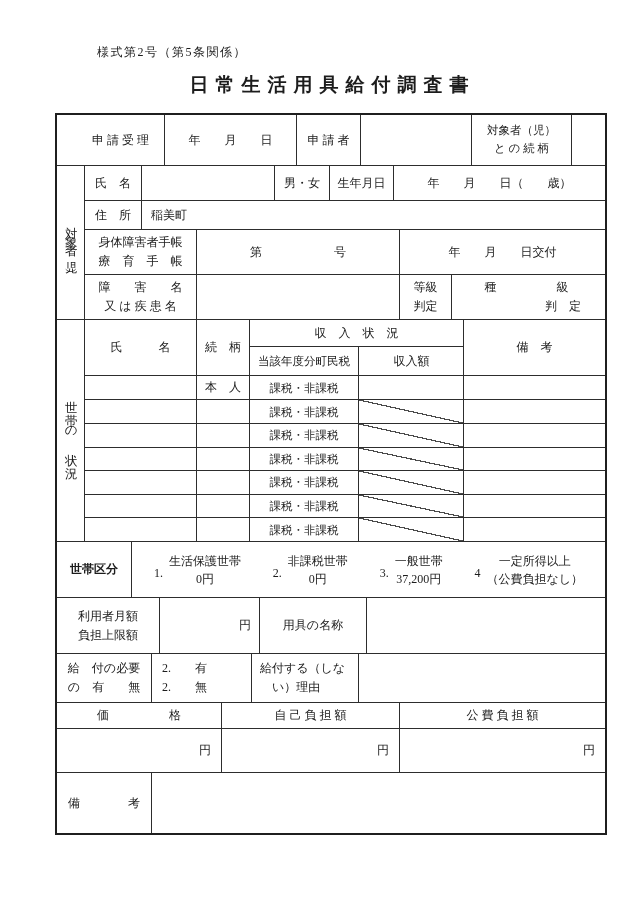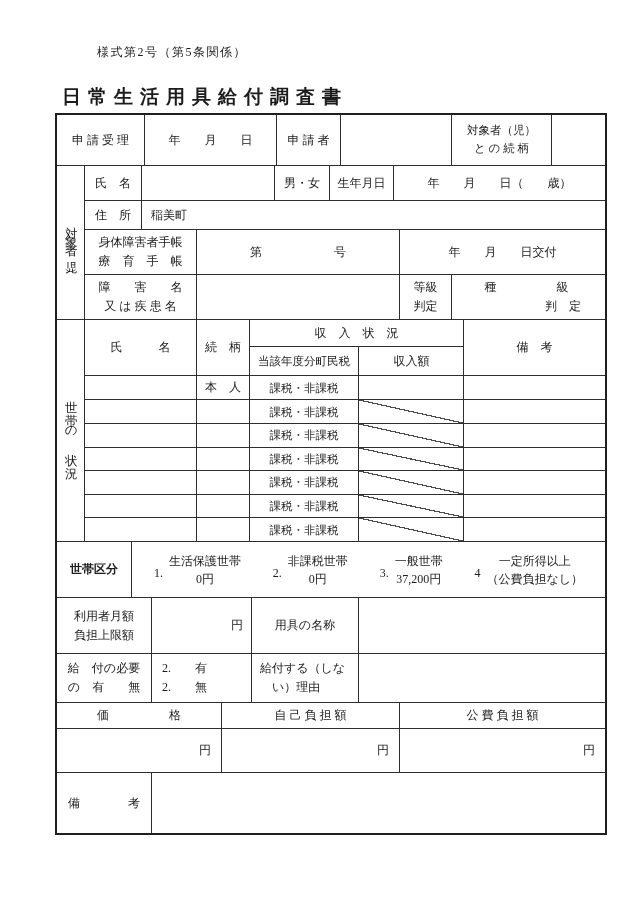--- a/index.html
+++ b/index.html
@@ -2,21 +2,21 @@
 <html><head>
 <meta charset="utf-8">
 <style>
   html,body { margin:0; padding:0; background:#ffffff; }
   .page {
     position:relative; width:630px; height:903px; background:#ffffff;
     font-family:"Liberation Serif","DejaVu Serif",serif;
     color:#1c1c1c; font-size:12px; overflow:hidden;
   }
   .docref { position:absolute; left:64px; top:44px; font-size:12px; letter-spacing:1.5px;margin-left:33px; }
-  .title  { position:absolute; left:55px; top:84px; width:548px; 
+  .title  { position:absolute; left:55px; top:72px; width:548px; text-align:center;
             font-size:19px; font-weight:600; letter-spacing:7px; text-indent:7px; }
   .formtable { position:absolute; left:55px; top:113px; width:548px; border:2px solid #1f1f1f;
                box-sizing:content-box; background:#fff; }
   .sect { display:flex; border-bottom:1px solid #2d2d2d; }
   .sect:last-child { border-bottom:none; }
   .r { display:flex; }
   .c { box-sizing:border-box; border-right:1px solid #2d2d2d; display:flex;
        align-items:center; justify-content:center; overflow:hidden; line-height:1.4;
        text-align:center; flex-shrink:0; }
   .c.last { border-right:none; }
@@ -44,21 +44,21 @@
 <body>
 
 <div class="page">
 
   <div class="docref">様式第2号（第5条関係）</div>
   <div class="title">日常生活用具給付調査書</div>
 
   <div class="formtable">
 
     <div class="sect" style="height:50px;">
-      <div class="c" style="width:88px;">申 請 受 理</div>
+      <div class="c" style="width:88px;margin-left:20px;">申 請 受 理</div>
       <div class="c" style="width:132px;">年　　月　　日</div>
       <div class="c" style="width:64px;">申 請 者</div>
       <div class="c" style="width:111px;"></div>
       <div class="c col two-line" style="width:100px; font-size:11.5px;">
         <div>対象者（児）</div>
         <div>と の 続 柄</div>
       </div>
       <div class="c last" style="width:58px;"></div>
     </div>
 
@@ -199,21 +199,21 @@
           <span class="num">4</span>
           <span class="stack">
             <span>一定所得以上</span>
             <span>（公費負担なし）</span>
           </span>
         </div>
       </div>
     </div>
 
     <div class="sect" style="height:55px;">
-      <div class="c col two-line" style="width:95px;">
+      <div class="c col two-line" style="width:103px;">
         <div>利用者月額</div>
         <div>負担上限額</div>
       </div>
       <div class="c right" style="width:100px; padding-right:8px;">
         <span></span>
         <span>円</span>
       </div>
       <div class="c" style="width:107px;">用具の名称</div>
       <div class="c last" style="width:246px;"></div>
     </div>

